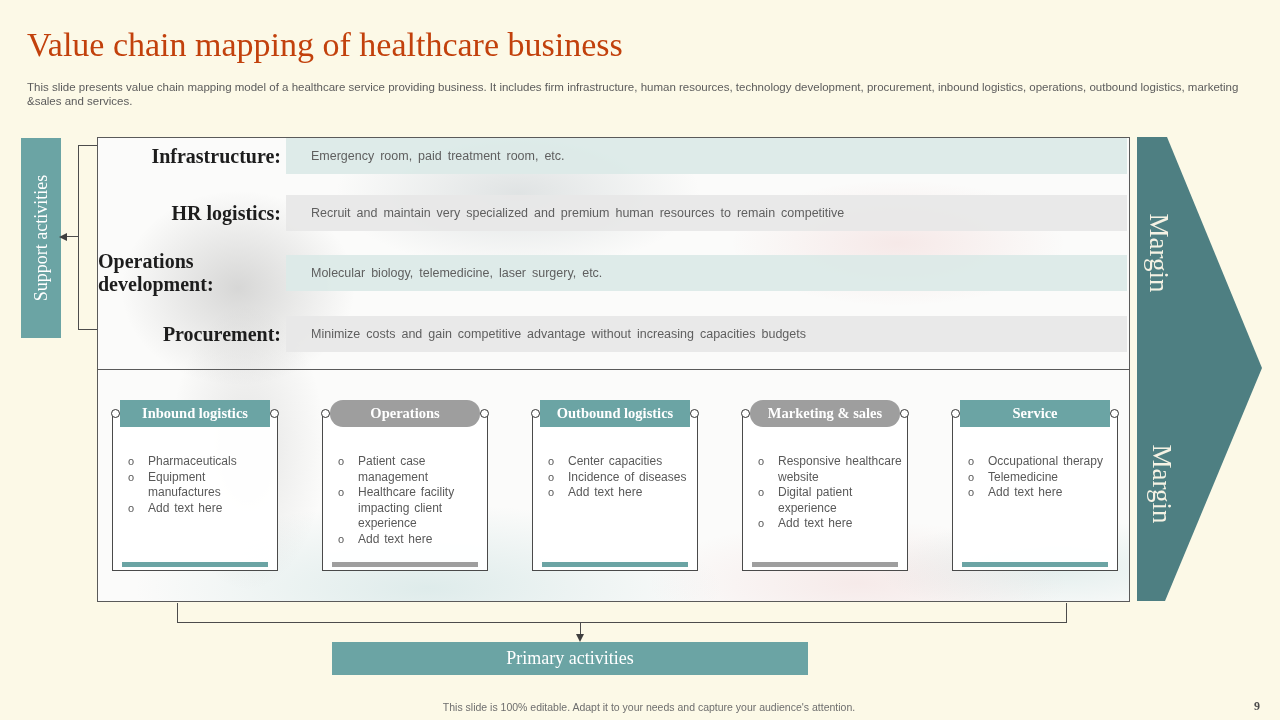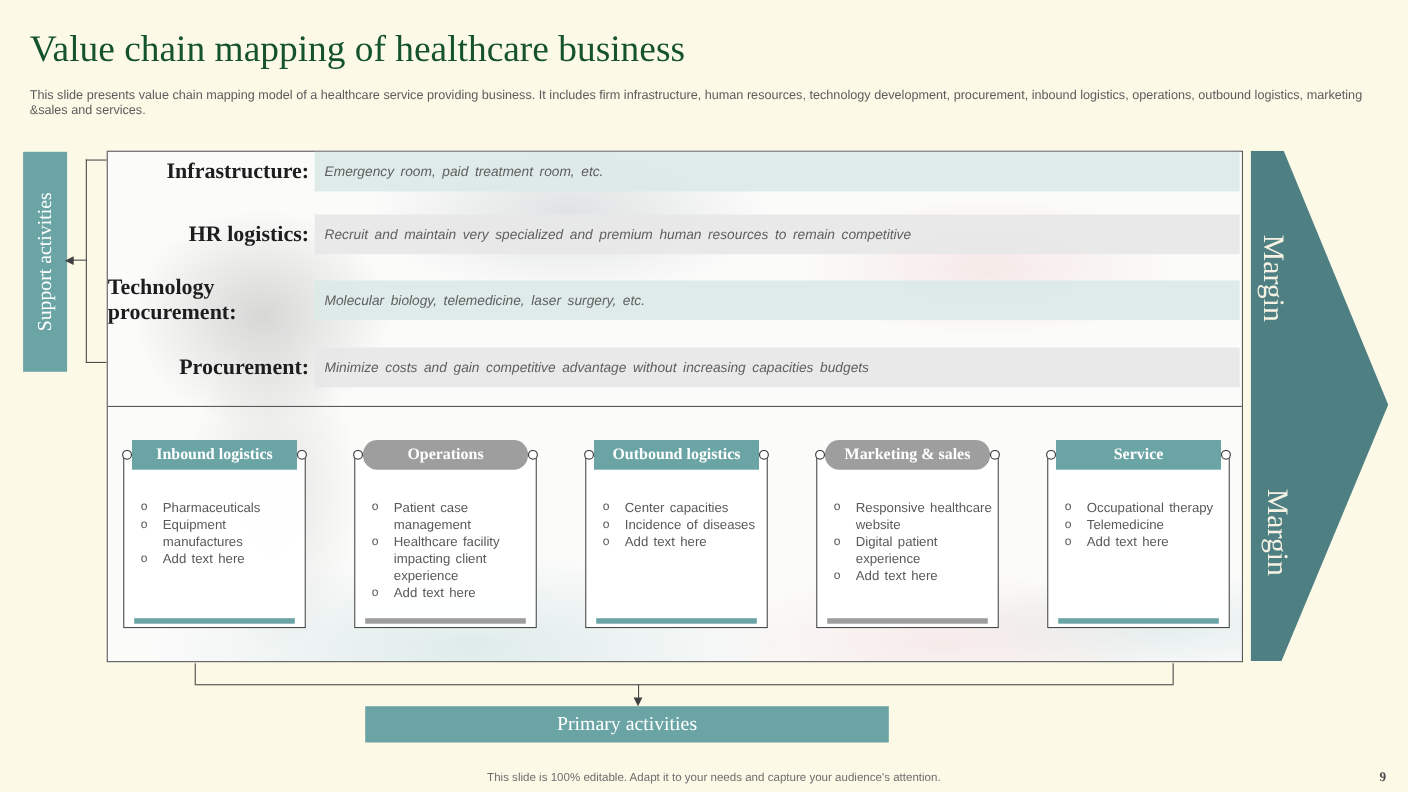--- a/index.html
+++ b/index.html
@@ -12,21 +12,21 @@
     --ink:#353535;
     --body:#595959;
     --line:#5A5A5A;
   }
   *{margin:0;padding:0;box-sizing:border-box;}
   html,body{width:1280px;height:720px;overflow:hidden;}
   body{font-family:"Liberation Sans",sans-serif;background:var(--cream);}
   .slide{position:relative;width:1280px;height:720px;background:var(--cream);}
 
   .title{position:absolute;left:27px;top:26px;width:1000px;
-    font-family:"Liberation Serif",serif;font-size:34px;font-weight:400;color:#14532d;}
+    font-family:"Liberation Serif",serif;font-size:34px;font-weight:400;color:#c2410c;}
   .subtitle{position:absolute;left:27px;top:80px;width:1215px;
     font-size:11.5px;line-height:14px;color:#5c5c5c;}
 
   
   .support-label{position:absolute;left:21px;top:138px;width:40px;height:200px;
     background:var(--teal);}
   .support-label span{position:absolute;left:50%;top:50%;
     transform:translate(-50%,-50%) rotate(-90deg);white-space:nowrap;
     font-family:"Liberation Serif",serif;font-size:18px;color:#fff;}
 
@@ -52,22 +52,22 @@
       radial-gradient(ellipse 260px 70px at 960px 430px, rgba(120,180,180,0.18), transparent 70%),
       #FBFBFA;}
   .divider{position:absolute;left:0;right:0;top:231px;height:1px;background:var(--line);}
 
   
   .srow{position:absolute;left:0;width:100%;height:36px;}
   .srow-label{position:absolute;left:0;width:183px;height:36px;
     display:flex;align-items:center;justify-content:flex-end;
     font-family:"Liberation Serif",serif;font-weight:700;font-size:20px;color:#1d1d1d;}
   .srow-value{position:absolute;left:188px;right:2px;height:36px;
-    display:flex;align-items:center;padding-left:9px;
-    font-size:12.5px;color:#5f5f5f;word-spacing:2.5px;font-style:italic;}
+    display:flex;align-items:center;padding-left:25px;
+    font-size:12.5px;color:#5f5f5f;word-spacing:2.5px;}
   .srow-value.teal{background:var(--row-teal);}
   .srow-value.gray{background:var(--row-gray);}
 
   
   .cards{position:absolute;left:14px;right:11px;top:262px;height:172px;
     display:flex;justify-content:space-between;}
   .card{position:relative;width:166px;height:171px;}
   .card-frame{position:absolute;left:0;right:0;top:13px;bottom:0;
     border:1px solid #4a4a4a;background:rgba(255,255,255,0.95);}
   .card-header{position:absolute;left:8px;right:8px;top:0;height:27px;z-index:2;
@@ -125,21 +125,21 @@
 
     <div class="srow" style="top:0;">
       <div class="srow-label">Infrastructure:</div>
       <div class="srow-value teal">Emergency room, paid treatment room, etc.</div>
     </div>
     <div class="srow" style="top:57px;">
       <div class="srow-label">HR logistics:</div>
       <div class="srow-value gray">Recruit and maintain very specialized and premium human resources to remain competitive</div>
     </div>
     <div class="srow" style="top:117px;">
-      <div class="srow-label">Technology procurement:</div>
+      <div class="srow-label">Operations development:</div>
       <div class="srow-value teal">Molecular biology, telemedicine, laser surgery, etc.</div>
     </div>
     <div class="srow" style="top:178px;">
       <div class="srow-label">Procurement:</div>
       <div class="srow-value gray">Minimize costs and gain competitive advantage without increasing capacities budgets</div>
     </div>
 
     <div class="divider"></div>
 
     <div class="cards">

